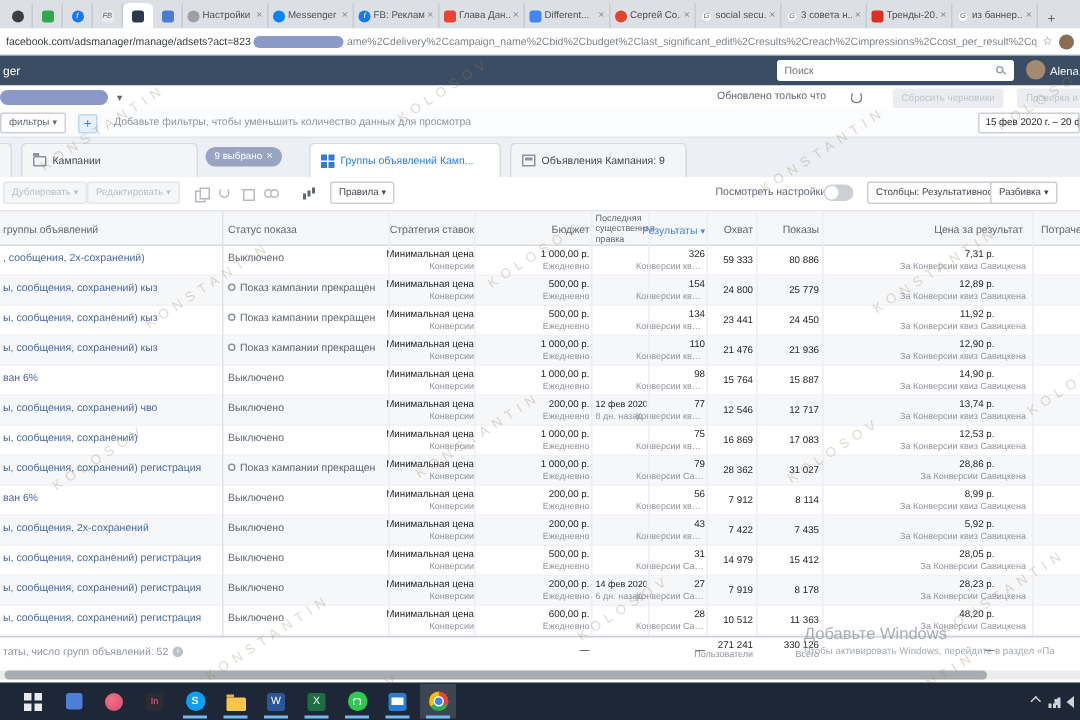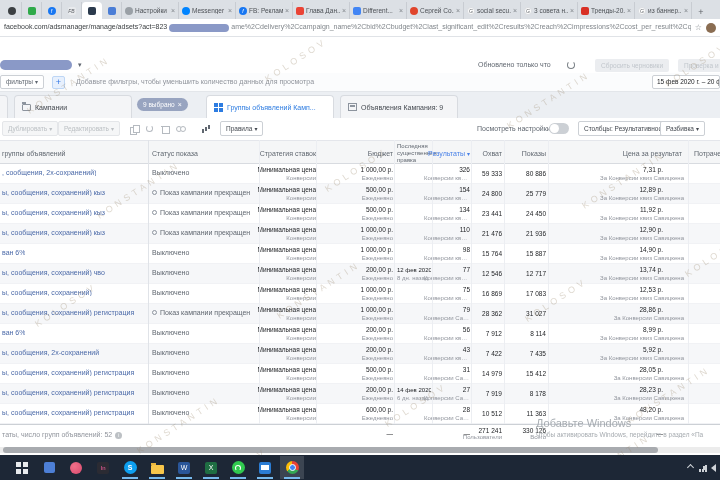--- a/index.html
+++ b/index.html
@@ -284,20 +284,27 @@
       </span>
       <span class="newtab"></span>
     </div>
 
   <div class="addrbar">
     <span class="url"><span>facebook.com/adsmanager/manage/adsets?act=823</span><span class="redact"></span><span class="tail">ame%2Cdelivery%2Ccampaign_name%2Cbid%2Cbudget%2Clast_significant_edit%2Cresults%2Creach%2Cimpressions%2Ccost_per_result%2Cquality_score_organic%2Cq...</span></span>
     <span class="aico">☆</span>
     <span class="aava"></span>
   </div>
 
+  <div class="fbnav">
+    <span class="brand">ger</span>
+    <input class="fbsearch" placeholder="Поиск" style="">
+    <span class="mag"></span>
+    <span class="fbava"></span>
+    <span class="fbuser car">Alena</span>
+  </div>
 
   <div class="subbar">
     <span class="acctblob"></span>
     <span class="acctcar">▾</span>
     <span class="updated">Обновлено только что</span>
     <span class="ref"></span>
     <span class="gbtn" style="left:595px">Сбросить черновики</span>
     <span class="gbtn" style="left:678px">Проверка и публ</span>
   </div>
 

